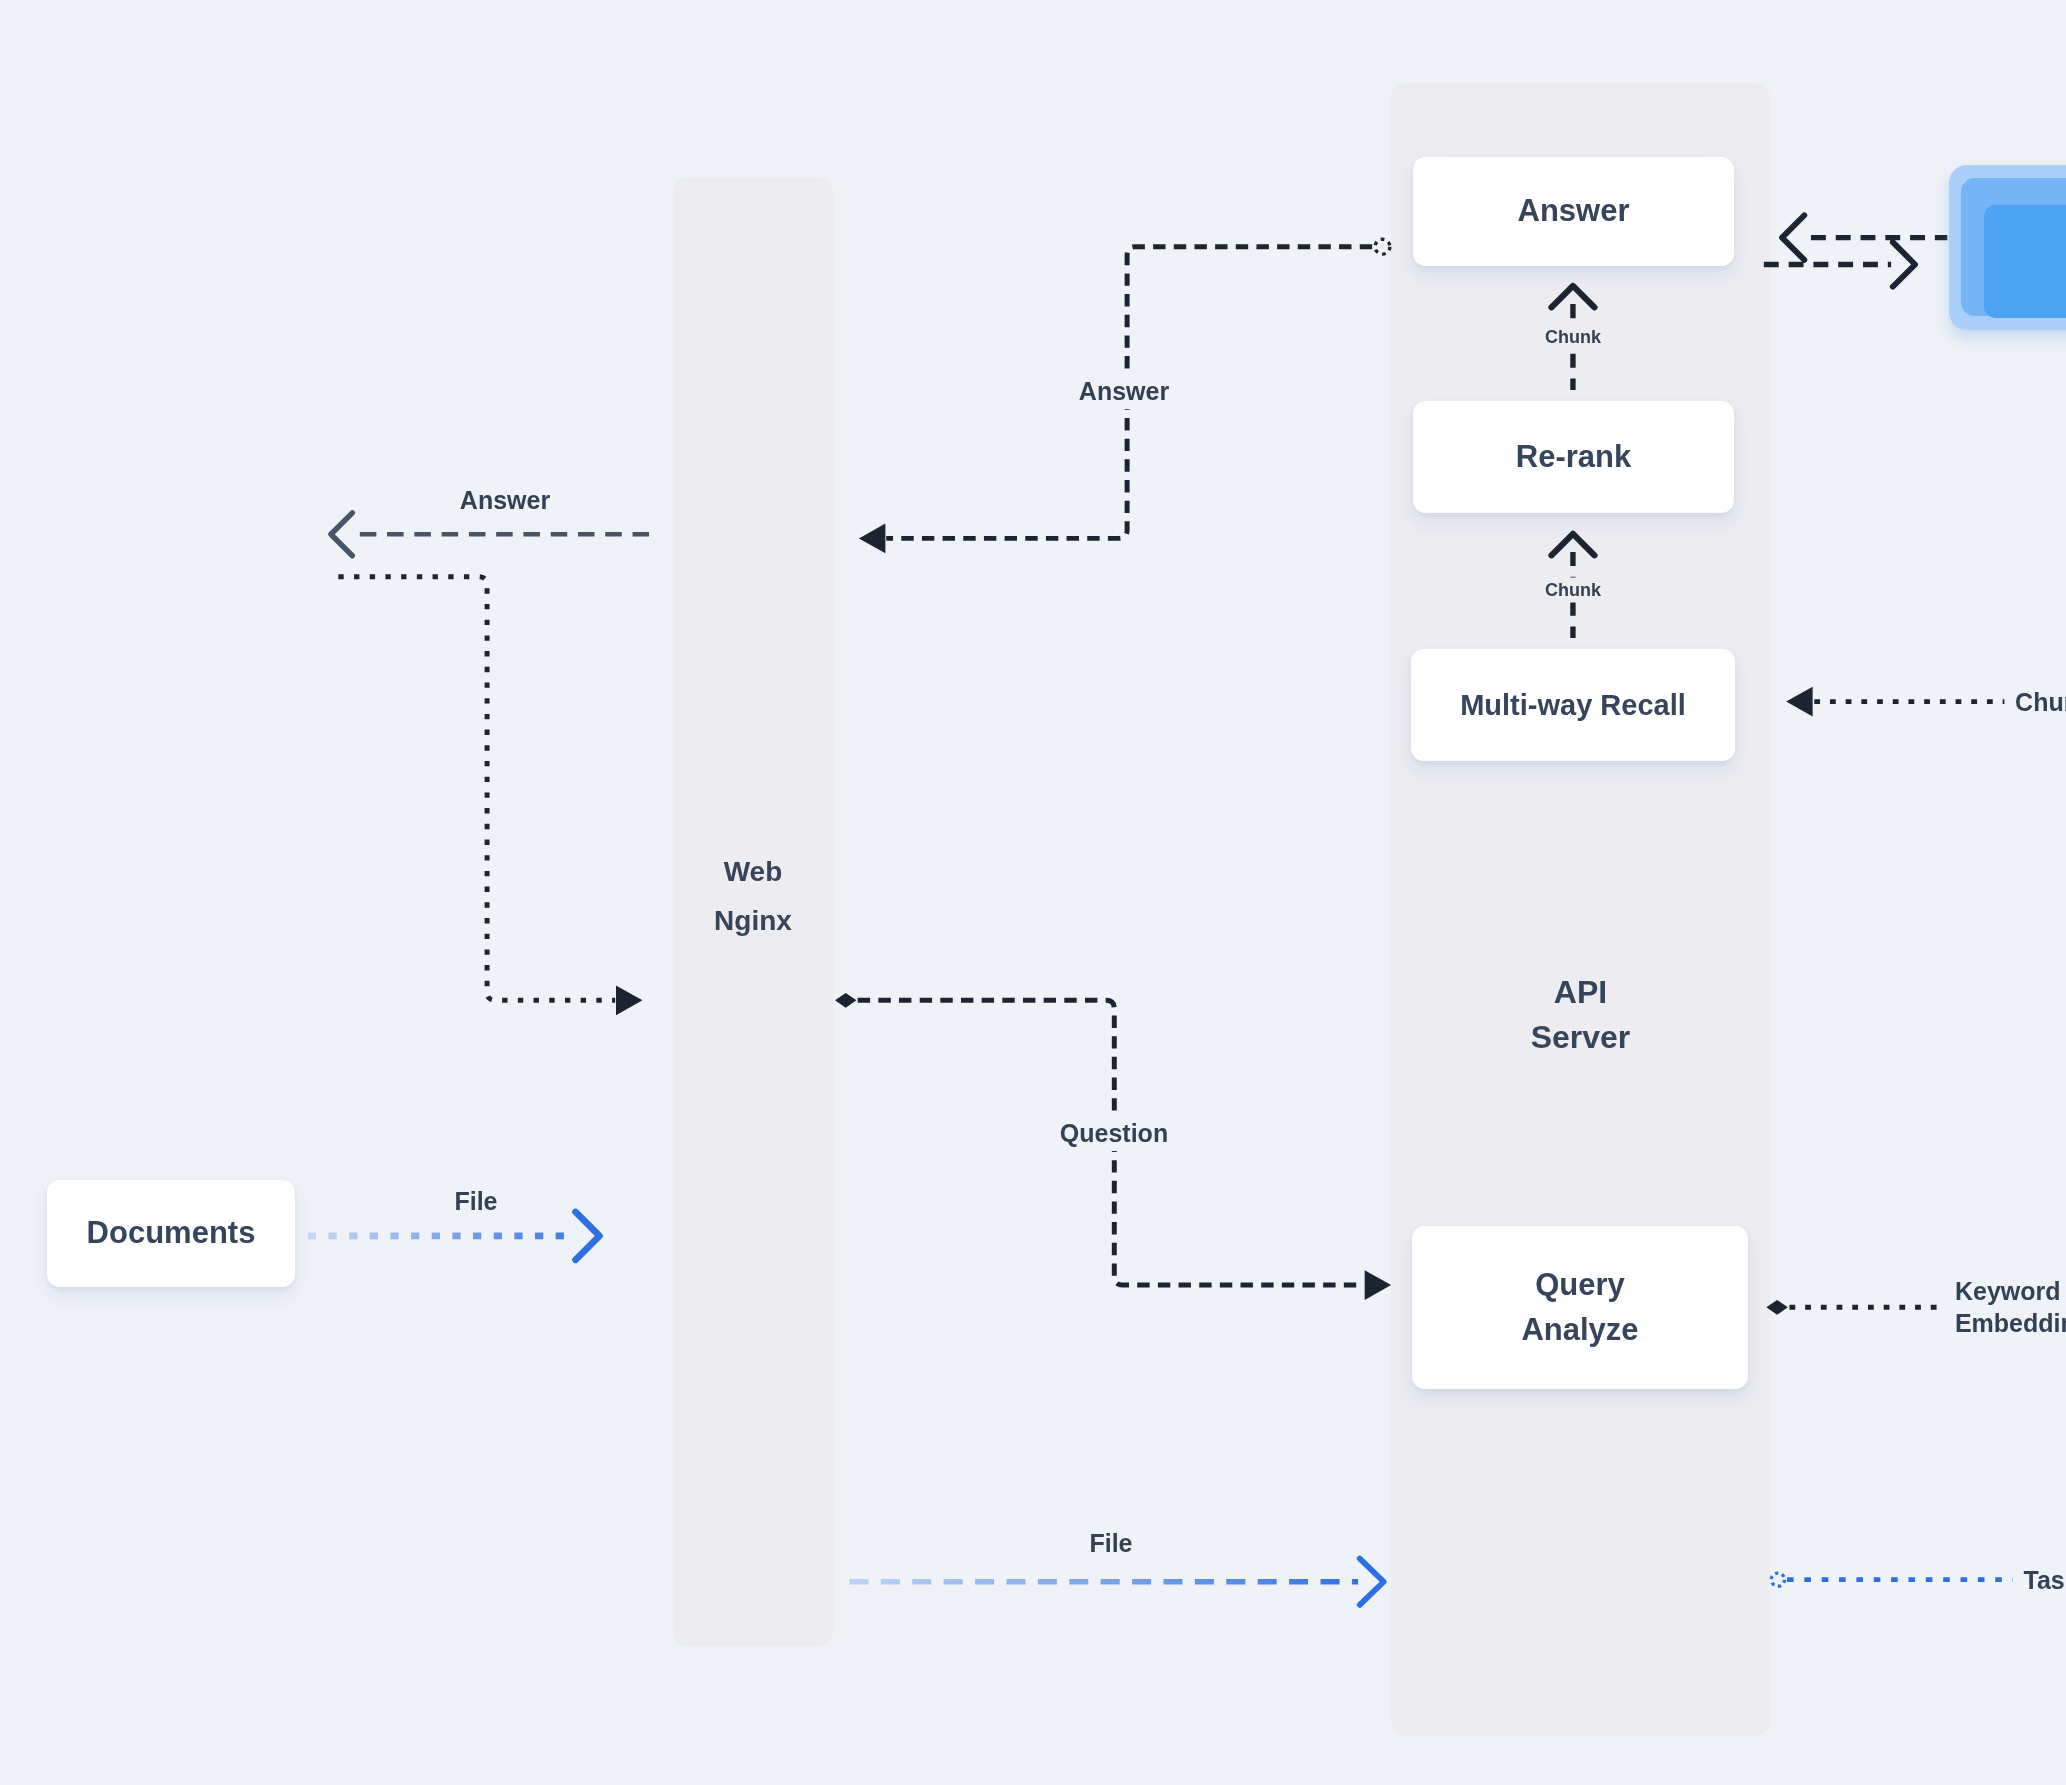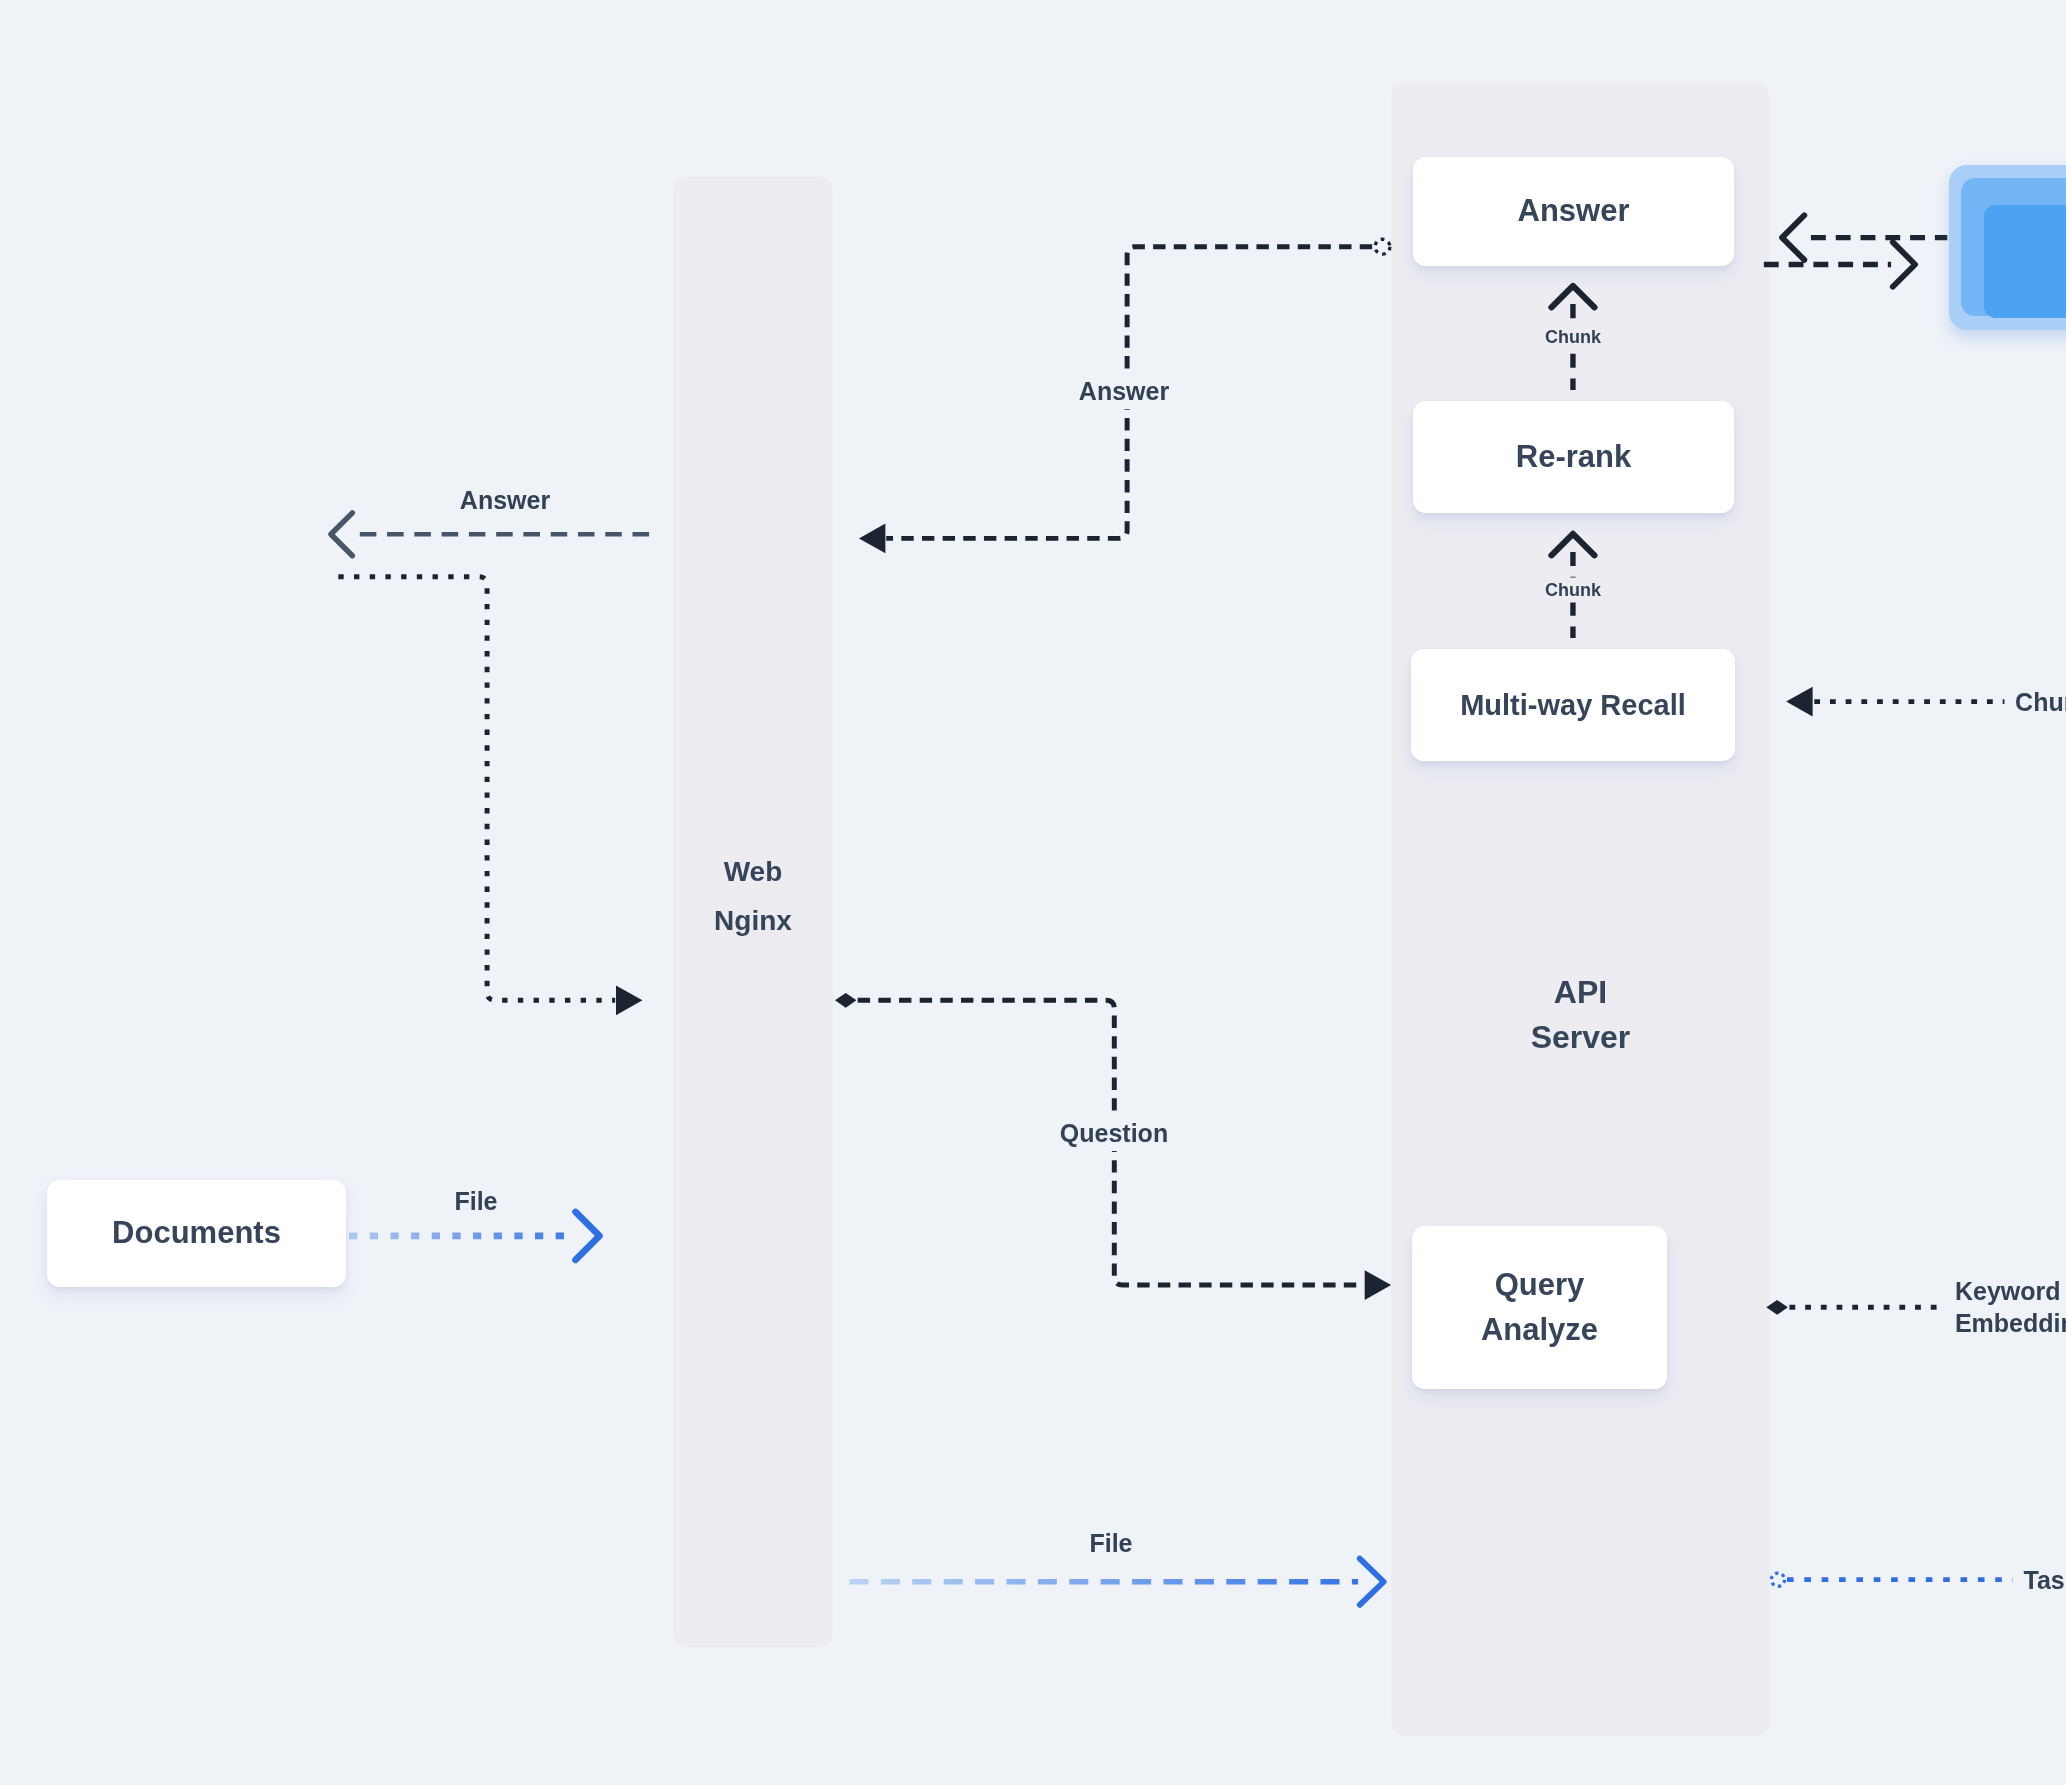--- a/index.html
+++ b/index.html
@@ -135,33 +135,33 @@
     <g>
       <path class="e-dark" d="M3754,744 L3806,692 L3858,744" stroke-width="15" stroke-linecap="round" stroke-linejoin="round"></path>
       <path class="e-dark" d="M3806,736 V944" stroke-width="13" stroke-dasharray="34 26"></path>
     </g>
     <g>
       <path class="e-dark" d="M3754,1344 L3806,1292 L3858,1344" stroke-width="15" stroke-linecap="round" stroke-linejoin="round"></path>
       <path class="e-dark" d="M3806,1336 V1544" stroke-width="13" stroke-dasharray="34 26"></path>
     </g>
   </svg>
 
-  <div class="card" style="left:47px;top:1180px;width:299px;height:107px;">
+  <div class="card" style="left:47px;top:1180px;width:248px;height:107px;">
     <span>Documents</span>
   </div>
   <div class="card" style="left:1413px;top:157px;width:321px;height:109px;">
     <span>Answer</span>
   </div>
   <div class="card" style="left:1413px;top:401px;width:321px;height:112px;">
     <span>Re-rank</span>
   </div>
   <div class="card" style="left:1411px;top:649px;width:324px;height:112px;font-size:29px;">
     <span>Multi-way Recall</span>
   </div>
-  <div class="card" style="left:1412px;top:1226px;width:255px;height:163px;">
+  <div class="card" style="left:1412px;top:1226px;width:336px;height:163px;">
     <span>
       <span style="display:block;">Query</span>
       <span style="display:block;">Analyze</span>
     </span>
   </div>
 
   <div class="llm-outer">
     <div class="llm-mid">
       <div class="llm-inner">
         

